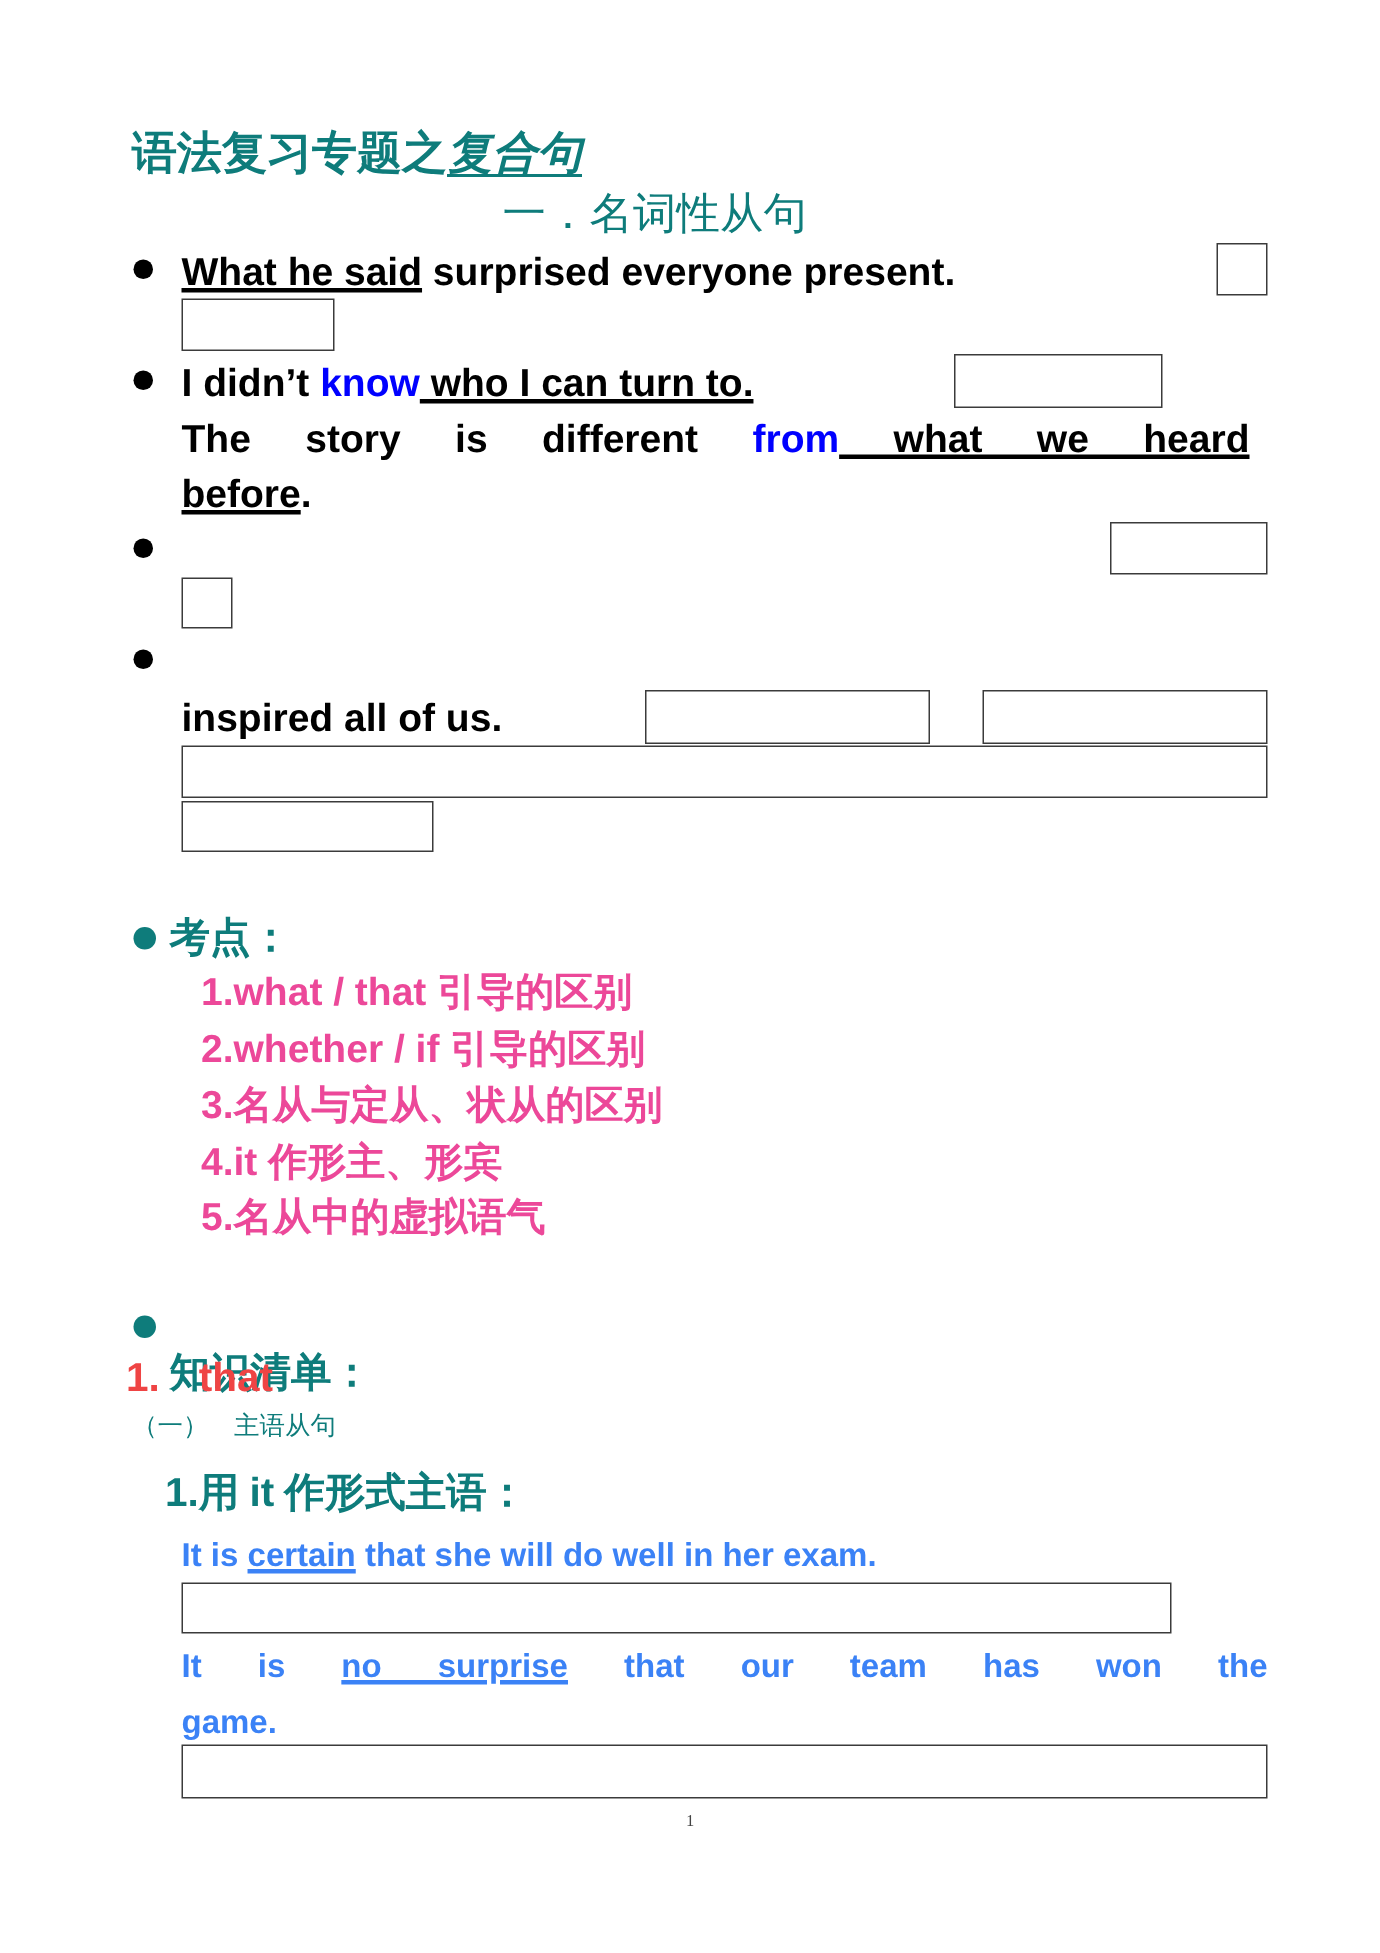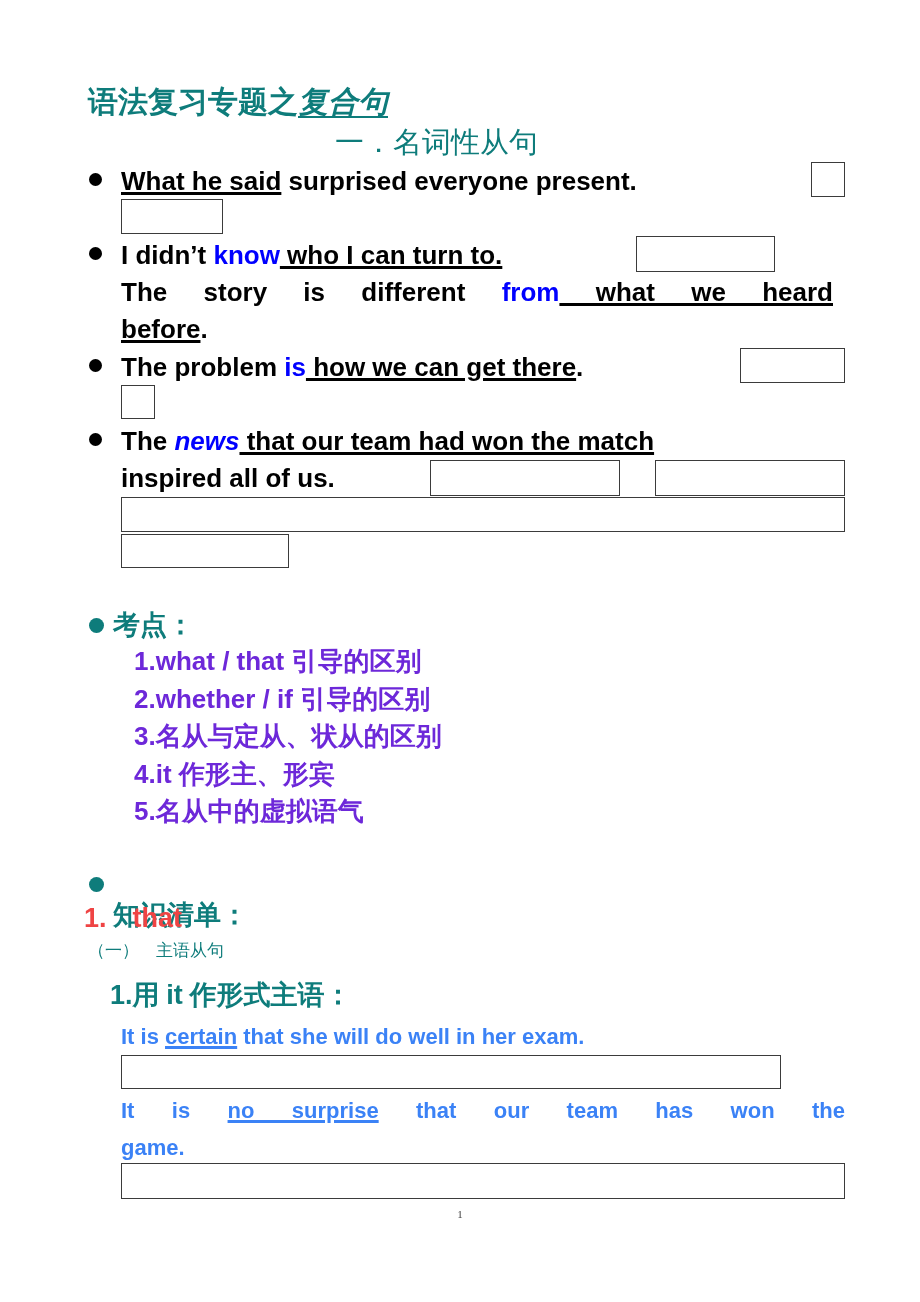--- a/index.html
+++ b/index.html
@@ -91,21 +91,21 @@
     color: #0E7C7B;
     white-space: nowrap;
   }
   .kp-list {
     position: absolute;
     left: 134px;
     top: 643px;
     font-size: 26px;
     line-height: 36.5px;
     font-weight: bold;
-    color: #6d28d9;
+    color: #ec4899;
     white-space: nowrap;
   }
   .kp-list .num { font-family: "Liberation Sans", "DejaVu Sans", sans-serif; }
   .kp-list .lat { font-family: "Liberation Sans", "DejaVu Sans", sans-serif; }
   .kp-list .han { font-family: "Liberation Serif", "DejaVu Serif", serif; }
 
   
   .kl-head {
     position: absolute;
     left: 113px;
@@ -192,28 +192,22 @@
     <span>I didn’t </span><span class="blue">know</span><span class="u"> who I can turn to.</span>
   </div>
   <div class="eng-block justify2" style="left:121px; top:274px; width:712px;">
     <span>The story is different </span><span class="blue">from</span><span class="u"> what we heard</span>
   </div>
   <div class="eng-block" style="left:121px; top:311px; width:400px; white-space:nowrap;">
     <span class="u">before</span><span>.</span>
   </div>
 
   <span class="bullet-dot" style="left:89px; top:359px;"></span>
-  <div class="eng-block" style="left:121px; top:349px; width:620px; white-space:nowrap;">
-    <span>The problem </span><span class="blue">is</span><span class="u"> how we can get there</span><span>.</span>
-  </div>
 
   <span class="bullet-dot" style="left:89px; top:433px;"></span>
-  <div class="eng-block" style="left:121px; top:423px; width:724px; white-space:nowrap;">
-    <span>The </span><span class="blue ital">news</span><span class="u"> that our team had won the match</span>
-  </div>
   <div class="eng-block" style="left:121px; top:460px; width:320px; white-space:nowrap;">
     <span>inspired all of us.</span>
   </div>
 
   <span class="bullet-dot teal-dot" style="left:89px; top:618px;"></span>
   <div class="kp-head">考点：</div>
 
   <div class="kp-list">
     <div>
       <span class="num">1.</span><span class="lat">what / that </span><span class="han">引导的区别</span>

